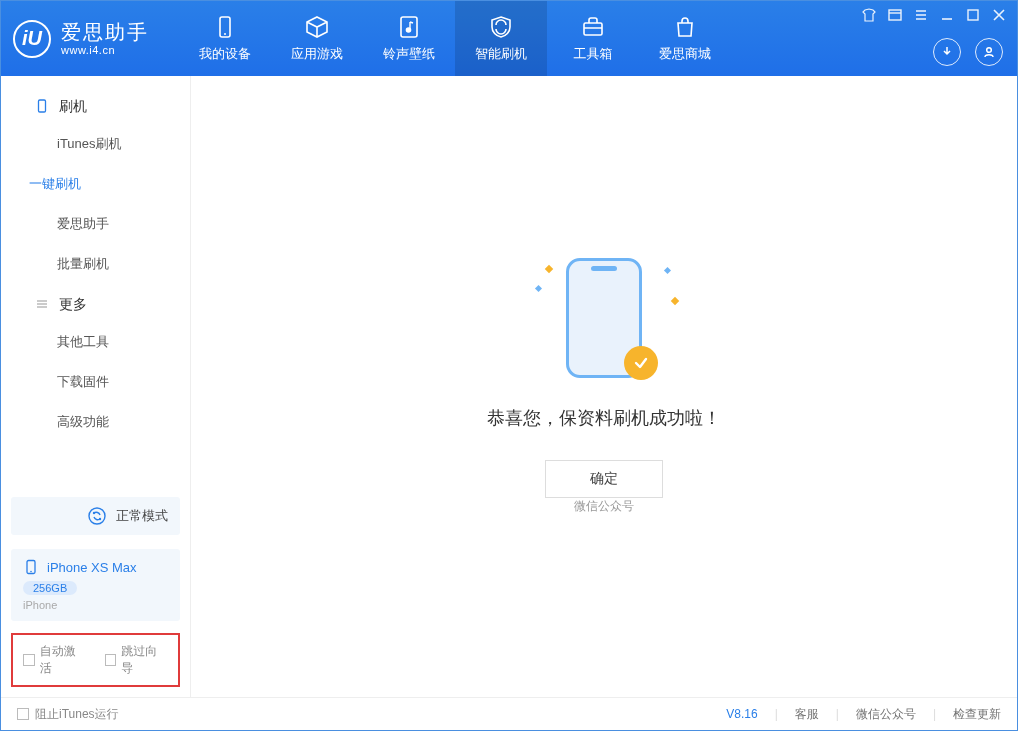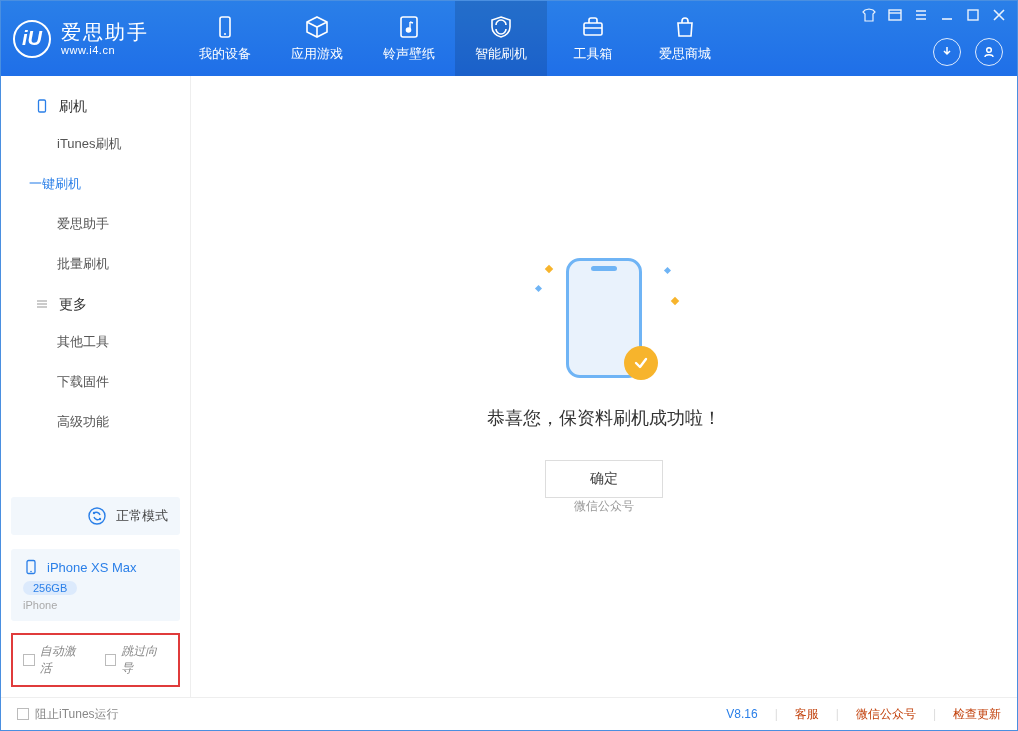--- a/index.html
+++ b/index.html
@@ -26,36 +26,36 @@
   .side-group-title { display: flex; align-items: center; gap: 10px; padding: 12px 18px 8px 34px; color: #333; font-size: 14px; font-weight: 500; }
   .side-group-icon { color: #2a7fe8; }
   .side-item { padding: 11px 18px 11px 56px; font-size: 13px; color: #555; cursor: pointer; }
   .side-item.active { color: #2a7fe8; padding-left: 28px; }
   .device-panel { background: #f2f7fc; margin: 8px 10px 6px 10px; border-radius: 3px; padding: 10px 12px; font-size: 13px; color: #444; display: flex; align-items: center; gap: 10px; justify-content: flex-end; }
   .device-panel.model { flex-direction: column; align-items: flex-start; gap: 4px; }
   .device-name { color: #2a7fe8; font-weight: 500; display: flex; align-items: center; gap: 8px;}
   .capacity-badge { background: #dceafc; color: #2a7fe8; border-radius: 10px; padding: 1px 10px; font-size: 11px; margin-top: 2px;}
   .device-sub { color: #aaa; font-size: 11px; }
   .checkbox-row { border: 2px solid #e03b3b; margin: 6px 10px 10px 10px; padding: 8px 10px; display: flex; gap: 18px; }
-  .cb { display: flex; align-items: center; gap: 5px; font-size: 12px; color: #888; cursor: pointer; font-style: italic;}
+  .cb { display: flex; align-items: center; gap: 5px; font-size: 12px; color: #888; cursor: pointer;}
   .cb-box { width: 12px; height: 12px; border: 1px solid #bbb; }
   .main-area { flex: 1; display: flex; flex-direction: column; align-items: center; justify-content: center; position: relative; }
   .success-illustration { width: 120px; height: 120px; position: relative; margin-bottom: 28px;}
   .phone-shape { width: 76px; height: 120px; border: 3px solid #6fb4f5; border-radius: 14px; margin: 0 auto; position: relative; background: #e9f2fc; }
   .phone-shape::before { content:""; position:absolute; top:5px; left:50%; transform:translateX(-50%); width:26px; height:5px; background:#6fb4f5; border-radius:3px;}
   .check-badge { position: absolute; bottom: -2px; right: 6px; width: 34px; height: 34px; background: #f7b42c; border-radius: 50%; display: flex; align-items: center; justify-content: center; }
   .sparkle { width: 6px; height: 6px; background: #f7b42c; position: absolute; transform: rotate(45deg);}
   .sparkle.blue { background: #6fb4f5;}
   .success-msg { font-size: 18px; color: #333; font-weight: 500; margin-bottom: 30px; }
   .ok-btn { border: 1px solid #ddd; padding: 9px 44px; font-size: 14px; color: #444; background: #fff; cursor: pointer; }
   .log-link { font-size: 12px; color: #999; cursor: pointer; }
   .statusbar { height: 33px; border-top: 1px solid #eee; display: flex; align-items: center; padding: 0 16px; font-size: 12px; color: #888; }
   .status-left { display: flex; align-items: center; gap: 6px; cursor:pointer;}
   .status-right { margin-left: auto; display: flex; align-items: center; gap: 17px; }
-  .status-link { color: #c2410c; cursor: pointer; }
+  .status-link { color: #737373; cursor: pointer; }
   .status-sep { color: #ddd; }
   .version { color: #2a7fe8; }
 </style>
 </head>
 <body>
 
 <div class="window">
 
   <div class="titlebar">
     <div class="logo-area">

